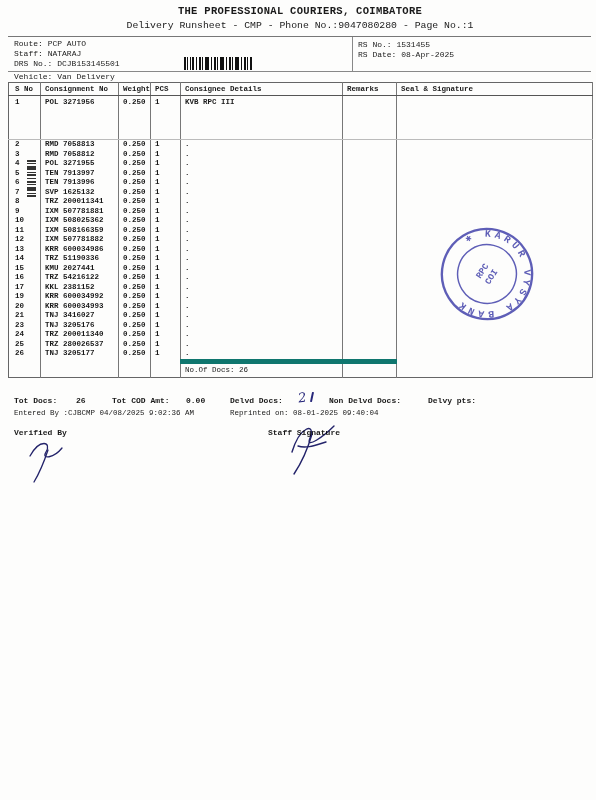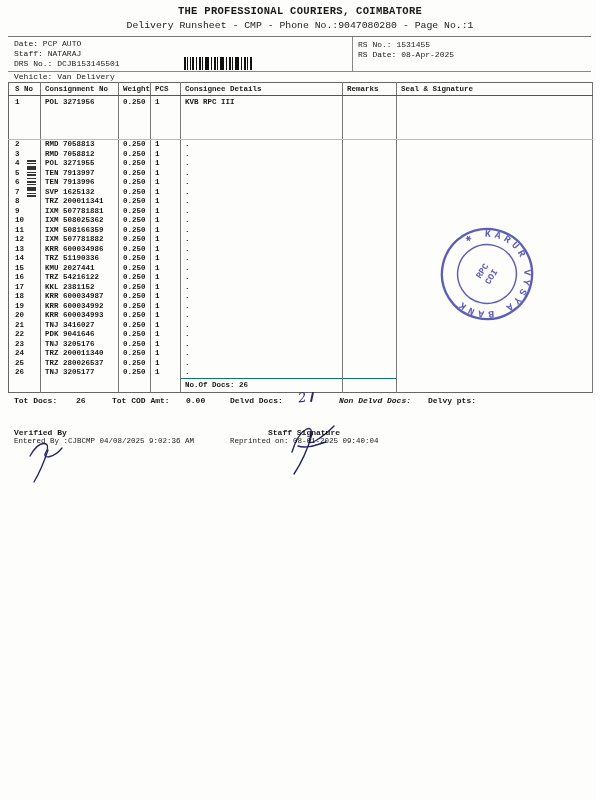--- a/index.html
+++ b/index.html
@@ -23,39 +23,39 @@
        repeating-linear-gradient(180deg,#111 0 2px,transparent 2px 7px);}
   .rs-table{position:absolute;top:82px;left:8px;border-collapse:collapse;table-layout:fixed;
             width:584px;border:1px solid #666;background:transparent;padding-left:27px;}
   .rs-table th,.rs-table td{border-right:1px solid #777;padding:0 0 0 4px;font-size:7.5px;
             text-align:left;vertical-align:top;overflow:hidden;white-space:nowrap;}
   .rs-table th{height:12px;line-height:12px;border-bottom:1px solid #555;font-weight:bold;}
   .rs-table th:first-child,.rs-table td:first-child{padding-left:6px;}
   .row-n td{height:9.5px;line-height:9.5px;font-weight:bold;}
   .row-first td{height:42px;line-height:11px;font-weight:bold;padding-top:1px;border-bottom:1px solid #bbb;}
   .docs-row td{height:13px;}
-  .docs-cell{border-top:1px solid #0f766e;font-weight:bold;line-height:12px;}
+  .docs-cell{border-top:5px solid #0f766e;font-weight:normal;line-height:12px;}
   .foot{font-size:8px;font-weight:bold;}
-  .foot-sm{font-size:7.5px;margin-top:28px;}
+  .foot-sm{font-size:7.5px;}
   .stamp{left:438px;top:225px;width:98px;height:98px;opacity:.85;mix-blend-mode:multiply;}
   .sig{mix-blend-mode:multiply;}
   .hand2{left:298px;top:390px;font-family:"DejaVu Serif",serif;font-style:italic;font-size:13px;
          color:#26267a;transform:rotate(-8deg);}
   .hand-tick{left:311px;top:392px;width:2px;height:10px;background:#26267a;transform:rotate(12deg);}
 </style>
 </head>
 <body>
 
 <div class="sheet">
 
   <div class="abs title">THE PROFESSIONAL COURIERS, COIMBATORE</div>
   <div class="abs subtitle">Delivery Runsheet - CMP - Phone No.:9047080280 - Page No.:1</div>
 
   <div class="abs info-box">
-    <div class="info-line" style="left:6px;top:2px;"><span>Date:</span> <span>PCP AUTO</span></div>
+    <div class="info-line" style="left:6px;top:2px;"><span>Route:</span> <span>PCP AUTO</span></div>
     <div class="info-line" style="left:6px;top:12px;"><span>Staff:</span> <span>NATARAJ</span></div>
     <div class="info-line bold" style="left:6px;top:22px;"><span>DRS No.:</span> <span>DCJB153145501</span></div>
     <div class="barcode"></div>
     <div class="vdiv"></div>
     <div class="info-line" style="left:350px;top:3px;"><span>RS No.:</span> <span>1531455</span></div>
     <div class="info-line" style="left:350px;top:13px;"><span>RS Date:</span> <span>08-Apr-2025</span></div>
     <div class="hline"></div>
     <div class="info-line" style="left:6px;top:35px;"><span>Vehicle:</span> <span>Van Delivery</span></div>
   </div>
 
@@ -228,58 +228,40 @@
         <tr class="row-n">
           <td>17</td>
           <td>KKL 2381152</td>
           <td>0.250</td>
           <td>1</td>
           <td>.</td>
           <td></td>
           <td></td>
         </tr>
         <tr class="row-n">
-          <td>18</td>
-          <td>KRR 600034987</td>
-          <td>0.250</td>
-          <td>1</td>
-          <td>.</td>
-          <td></td>
-          <td></td>
-        </tr>
-        <tr class="row-n">
           <td>19</td>
           <td>KRR 600034992</td>
           <td>0.250</td>
           <td>1</td>
           <td>.</td>
           <td></td>
           <td></td>
         </tr>
         <tr class="row-n">
           <td>20</td>
           <td>KRR 600034993</td>
           <td>0.250</td>
           <td>1</td>
           <td>.</td>
           <td></td>
           <td></td>
         </tr>
         <tr class="row-n">
           <td>21</td>
           <td>TNJ 3416027</td>
-          <td>0.250</td>
-          <td>1</td>
-          <td>.</td>
-          <td></td>
-          <td></td>
-        </tr>
-        <tr class="row-n">
-          <td>22</td>
-          <td>PDK 9041646</td>
           <td>0.250</td>
           <td>1</td>
           <td>.</td>
           <td></td>
           <td></td>
         </tr>
         <tr class="row-n">
           <td>23</td>
           <td>TNJ 3205176</td>
           <td>0.250</td>
@@ -342,21 +324,21 @@
     </g>
   </svg>
 
   <div class="abs foot" style="left:14px;top:396px;">Tot Docs:</div>
   <div class="abs foot" style="left:76px;top:396px;">26</div>
   <div class="abs foot" style="left:112px;top:396px;">Tot COD Amt:</div>
   <div class="abs foot" style="left:186px;top:396px;font-family:Liberation Mono, monospace;">0.00</div>
   <div class="abs foot" style="left:230px;top:396px;">Delvd Docs:</div>
   <div class="abs hand2">2</div>
   <div class="abs hand-tick"></div>
-  <div class="abs foot" style="left:339px;top:396px;font-style:italic;">Non Delvd Docs:</div>
+  <div class="abs foot" style="left:329px;top:396px;">Non Delvd Docs:</div>
   <div class="abs foot" style="left:428px;top:396px;">Delvy pts:</div>
 
   <div class="abs foot-sm" style="left:14px;top:409px;">Entered By :CJBCMP 04/08/2025 9:02:36 AM</div>
   <div class="abs foot-sm bold" style="left:230px;top:409px;">Reprinted on: 08-01-2025 09:40:04</div>
 
   <div class="abs foot" style="left:14px;top:428px;">Verified By</div>
   <div class="abs foot" style="left:268px;top:428px;">Staff Signature</div>
 
   <svg class="abs sig" style="left:18px;top:436px;width:60px;height:48px;" viewBox="0 0 60 48">
     <g fill="none" stroke="#23236b" stroke-width="1.3" stroke-linecap="round">

